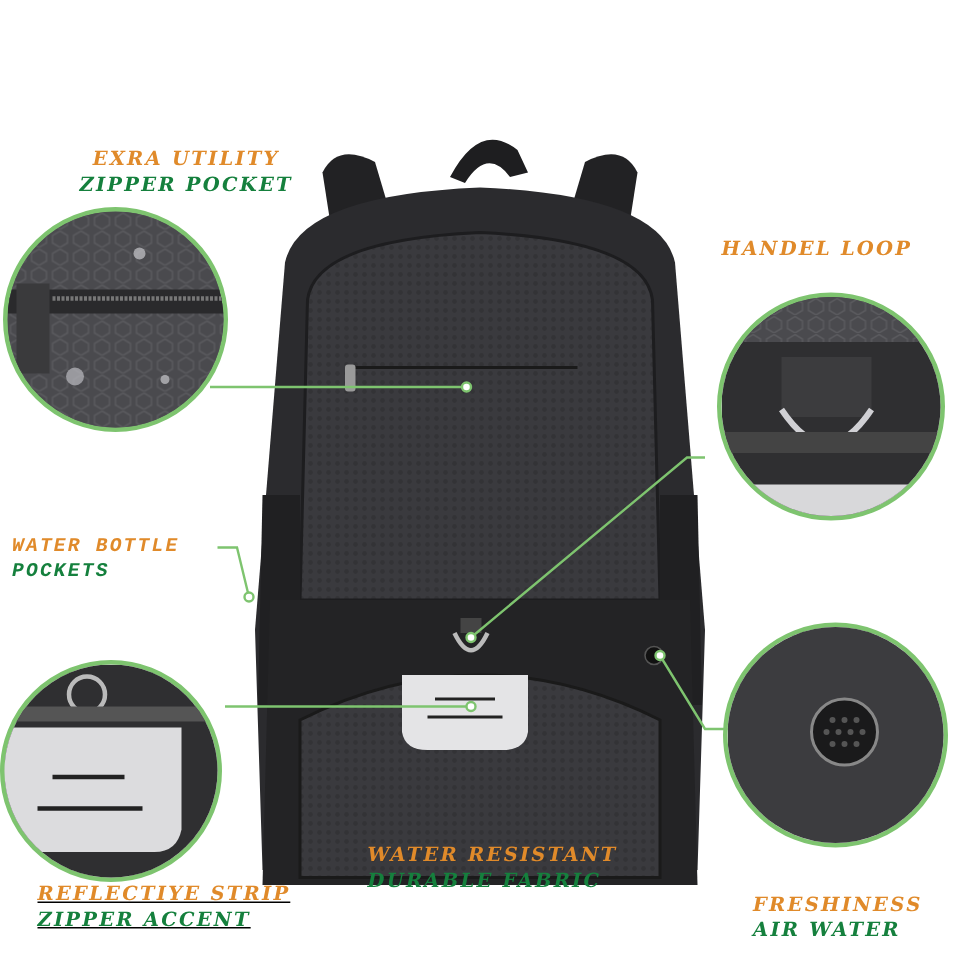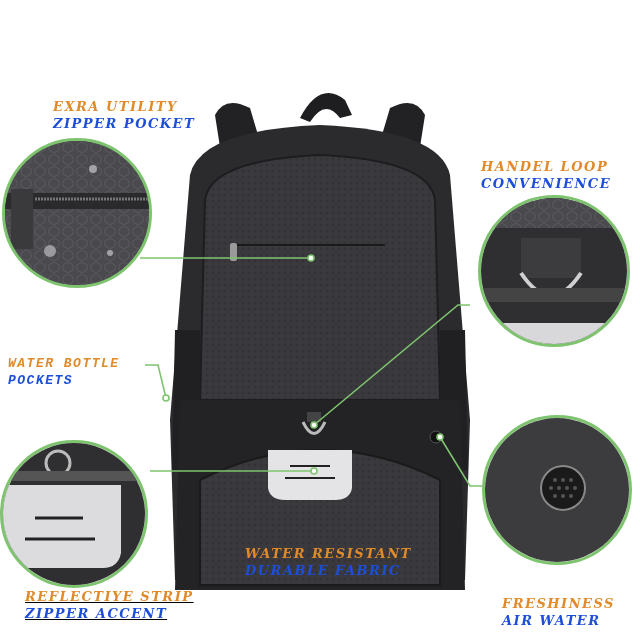--- a/index.html
+++ b/index.html
@@ -3,21 +3,21 @@
   <meta charset="utf-8">
   <style>
     html, body { margin: 0; padding: 0; }
     body {
       width: 640px; height: 640px; position: relative; overflow: hidden;
       background: #ffffff;
       font-family: "DejaVu Serif", "Liberation Serif", serif;
     }
     .label { position: absolute; font-style: italic; font-weight: bold; letter-spacing: 1.5px; line-height: 17px; }
     .label .t1 { color: #e08a2a; font-size: 13px; display: block; }
-    .label .t2 { color: #1d4ed8; font-size: 13px; display: block; font-weight: bold; }
+    .label .t2 { color: #15803d; font-size: 13px; display: block; font-weight: bold; }
     .circle {
       position: absolute; border-radius: 50%; border: 3px solid #7ec46f;
       overflow: hidden; box-sizing: border-box;
     }
     svg.overlay { position: absolute; left: 0; top: 0; }
   </style>
 </head>
 <body>
 
 <svg class="overlay" width="640" height="640" viewBox="0 0 640 640">
@@ -121,36 +121,35 @@
         <circle cx="74" cy="70" r="2"></circle>
         <circle cx="82" cy="70" r="2"></circle>
         <circle cx="90" cy="70" r="2"></circle>
       <circle cx="70" cy="78" r="2"></circle>
         <circle cx="78" cy="78" r="2"></circle>
         <circle cx="86" cy="78" r="2"></circle>
     </g>
   </svg>
 </div>
 
-<div class="label" style="left:53px; top:98px;">
+<div class="label" style="left:53px; top:98px;text-align:center;">
   <span class="t1">EXRA UTILITY</span>
   <span class="t2">ZIPPER POCKET</span>
 </div>
 
 <div class="label" style="left:481px; top:158px;font-style:italic;">
   <span class="t1">HANDEL LOOP</span>
-  <span class="t2">CONVENIENCE</span>
 </div>
 
 <div class="label" style="left:8px; top:355px;font-family:Liberation Mono, monospace;">
   <span class="t1">WATER BOTTLE</span>
   <span class="t2">POCKETS</span>
 </div>
 
-<div class="label" style="left:245px; top:545px;">
+<div class="label" style="left:245px; top:562px;">
   <span class="t1">WATER RESISTANT</span>
   <span class="t2">DURABLE FABRIC</span>
 </div>
 
 <div class="label" style="left:25px; top:588px;text-decoration:underline;">
   <span class="t1">REFLECTIYE STRIP</span>
   <span class="t2">ZIPPER ACCENT</span>
 </div>
 
 <div class="label" style="left:502px; top:595px;">

